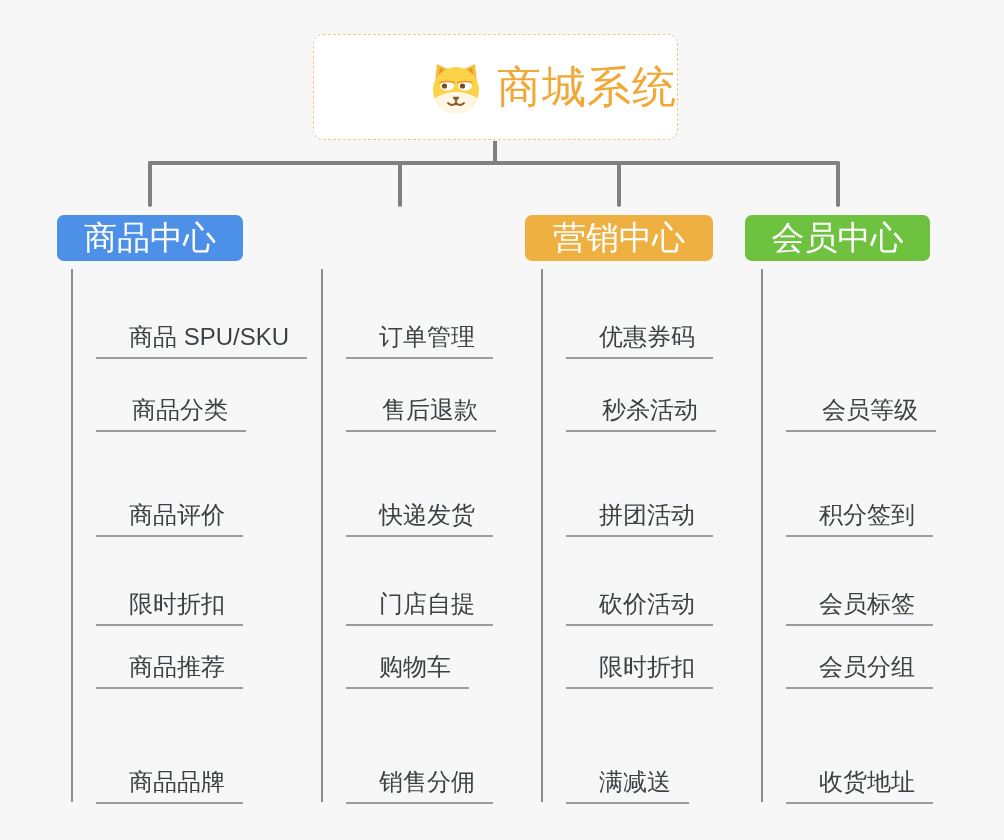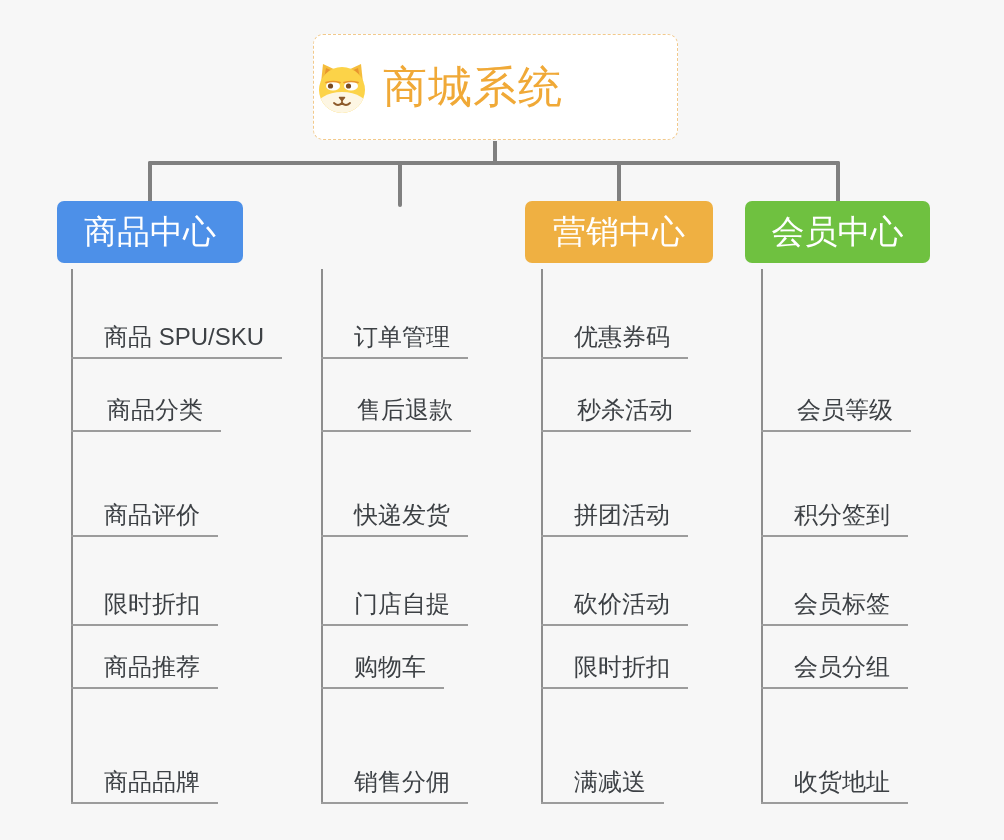--- a/index.html
+++ b/index.html
@@ -8,56 +8,57 @@
     background:#f7f7f7;
     font-family:"Liberation Sans","DejaVu Sans",sans-serif;
     position:relative;overflow:hidden;
   }
   .canvas{position:absolute;inset:0;}
 
   
   .root-node{
     position:absolute;left:313px;top:34px;width:365px;height:106px;
     background:#ffffff;border:1px dashed #f2c98b;border-radius:10px;
-    display:flex;align-items:center;justify-content:flex-start;gap:13px;
+    display:flex;align-items:center;justify-content:flex-end;gap:13px;
     box-sizing:border-box;
   }
   .root-title{font-size:44px;color:#f0a937;letter-spacing:1px;}
   .root-icon{width:56px;height:56px;flex:0 0 auto;}
 
   
   .line{position:absolute;background:#808080;}
   .stub {left:493px;top:141px;width:4px;height:24px;}
   .rail {left:148px;top:161px;width:692px;height:4px;border-radius:2px;}
   .drop {top:161px;width:4px;height:46px;border-radius:2px;}
   .drop0{left:148px;} .drop1{left:398px;} .drop2{left:617px;} .drop3{left:836px;}
 
   
   .branch{
-    position:absolute;top:201px;height:62px;border-radius:7px;
+    position:absolute;top:215px;height:46px;border-radius:7px;
     display:flex;align-items:center;justify-content:center;
     color:#ffffff;font-size:33px;box-sizing:border-box;
   }
   .branch0{left:57px;width:186px;}
   .branch1{left:307px;width:186px;}
   .branch2{left:525px;width:188px;}
   .branch3{left:745px;width:185px;}
 
   
   .spine{position:absolute;top:269px;width:2px;height:533px;background:#8e8e8e;}
   .spine0{left:71px;} .spine1{left:321px;} .spine2{left:541px;} .spine3{left:761px;}
 
   
   .leaf{
     position:absolute;height:42px;
     display:flex;align-items:flex-end;
     padding:0 18px 4px 33px;
     border-bottom:2px solid #9c9c9c;
     font-size:24px;color:#3d4145;white-space:nowrap;
     box-sizing:content-box;
+    margin-left:25px;
   }
   .colx0{left:71px;} .colx1{left:321px;} .colx2{left:541px;} .colx3{left:761px;}
   .row0{top:311px;} .row1{top:384px;padding-left:36px;} .row2{top:489px;}
   .row3{top:578px;} .row4{top:641px;} .row5{top:756px;}
 </style>
 </head>
 <body>
 
 <div class="canvas">
 

